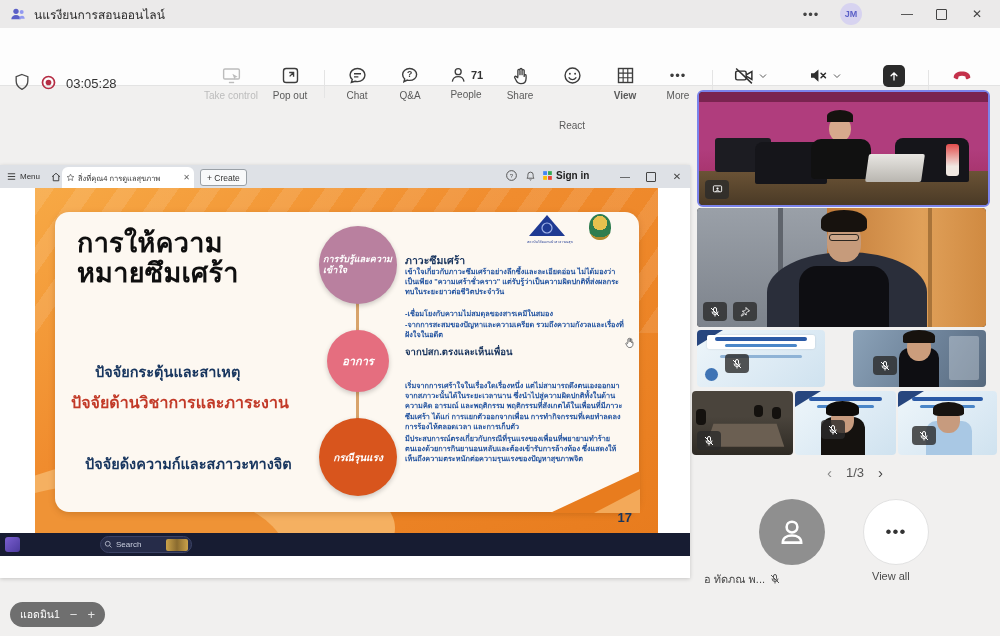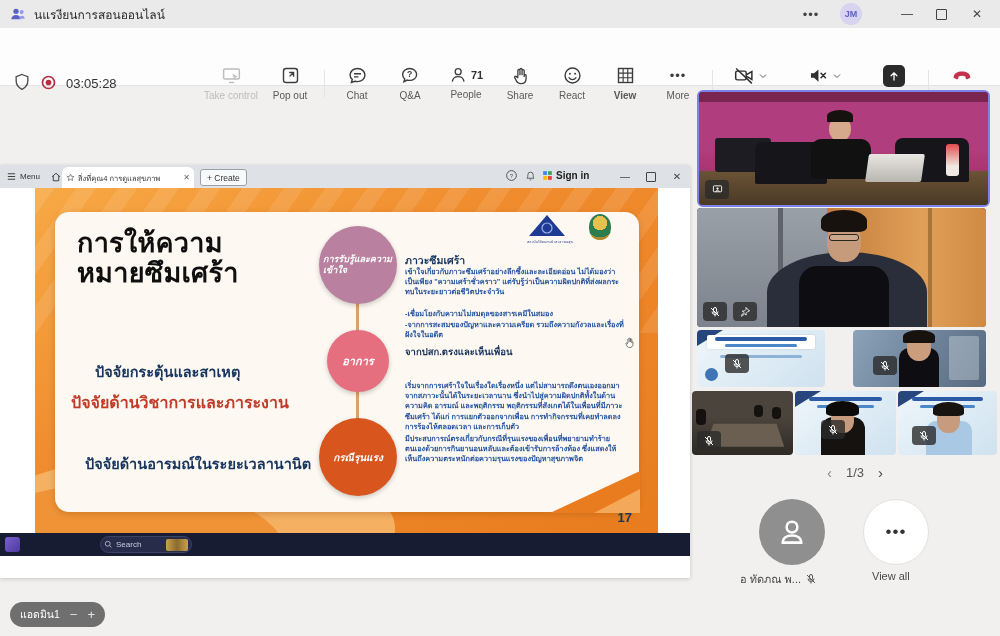--- a/index.html
+++ b/index.html
@@ -165,21 +165,21 @@
         <span class="pcount">71</span>
       </div>
       <div class="tlabel">People</div>
     </div>
     <div class="tbtn" style="left:498px;width:44px;">
       <svg width="21" height="21" viewBox="0 0 24 24">
         <path d="M9 13V6.2a1.2 1.2 0 012.4 0V11m0-5.8a1.2 1.2 0 012.4 0V11m0-4.6a1.2 1.2 0 012.4 0V13m0-1a1.1 1.1 0 012.2.3V15c0 3.8-2.4 6.3-5.9 6.3-3 0-4.6-1.5-5.6-3.9l-1.6-3.1c-.5-1 .7-2 1.6-1.3L9 14.5" fill="none" stroke="#3d3d3d" stroke-width="1.5" stroke-linecap="round" stroke-linejoin="round"></path>
       </svg>
       <div class="tlabel">Share</div>
     </div>
-    <div class="tbtn" style="left:550px;width:44px;">
+    <div class="tbtn" style="left:550px;width:44px;gap:30px;">
       <svg width="21" height="21" viewBox="0 0 24 24">
         <circle cx="12" cy="12" r="8.5" fill="none" stroke="#3d3d3d" stroke-width="1.6"></circle>
         <circle cx="9" cy="10" r="1.1" fill="#3d3d3d"></circle>
           <circle cx="15" cy="10" r="1.1" fill="#3d3d3d"></circle>
         <path d="M8 14.5c1 1.5 2.3 2.2 4 2.2s3-.7 4-2.2" fill="none" stroke="#3d3d3d" stroke-width="1.5" stroke-linecap="round"></path>
       </svg>
       <div class="tlabel">React</div>
     </div>
     <div class="tbtn" style="left:603px;width:44px;font-weight:bold;">
       <svg width="21" height="21" viewBox="0 0 24 24">
@@ -282,21 +282,21 @@
         <div class="pat"></div>
         <div class="wave1"></div>
         <div class="wave2"></div>
         <div id="card">
           <div class="sl-title">
             <div>การให้ความ</div>
             <div>หมายซึมเศร้า</div>
           </div>
           <div class="sl-pt" style="left:40px;top:148px;">ปัจจัยกระตุ้นและสาเหตุ</div>
           <div class="sl-pt sl-red" style="left:16px;top:178px;">ปัจจัยด้านวิชาการและภาระงาน</div>
-          <div class="sl-pt" style="left:30px;top:240px;">ปัจจัยด้านอารมณ์ในระยะเวลานานิต</div>
+          <div class="sl-pt" style="left:30px;top:240px;">ปัจจัยด้งความก์และสภาวะทางจิต</div>
 
           <div class="ccol-line"></div>
           <div class="circle" id="circ1">การรับรู้และความเข้าใจ</div>
           <div class="circle" id="circ2">อาการ</div>
           <div class="circle" id="circ3">กรณีรุนแรง</div>
 
           <div id="logorow">
             <div style="text-align:center;">
               <svg width="40" height="24" viewBox="0 0 40 24">
                 <path d="M20 1L38 22H2z" fill="#1f3a93"></path>
@@ -455,21 +455,21 @@
     <span>1/3</span>
     <span class="arr" style="color:#444;">›</span>
   </div>
 
   <div class="bigavatar" id="ava1">
     <svg width="34" height="34" viewBox="0 0 24 24">
       <circle cx="12" cy="8.5" r="3.8" fill="none" stroke="#fff" stroke-width="1.8"></circle>
       <path d="M5.5 19.5c0-3.4 2.8-5 6.5-5s6.5 1.6 6.5 5z" fill="none" stroke="#fff" stroke-width="1.8"></path>
     </svg>
   </div>
-  <div class="avalabel" style="left:740px;">
+  <div class="avalabel" style="left:704px;">
     <span>อ ทัดภณ พ...</span>
     <svg width="12" height="12" viewBox="0 0 24 24">
         <rect x="9" y="3" width="6" height="11" rx="3" fill="none" stroke="#555" stroke-width="2"></rect>
         <path d="M6 11a6 6 0 0012 0M12 17v4M4 4l16 16" fill="none" stroke="#555" stroke-width="2"></path>
       </svg>
   </div>
   <div class="bigavatar" id="avaall">•••</div>
   <div class="avalabel" style="left:872px;">
     <span>View all</span>
   </div>

